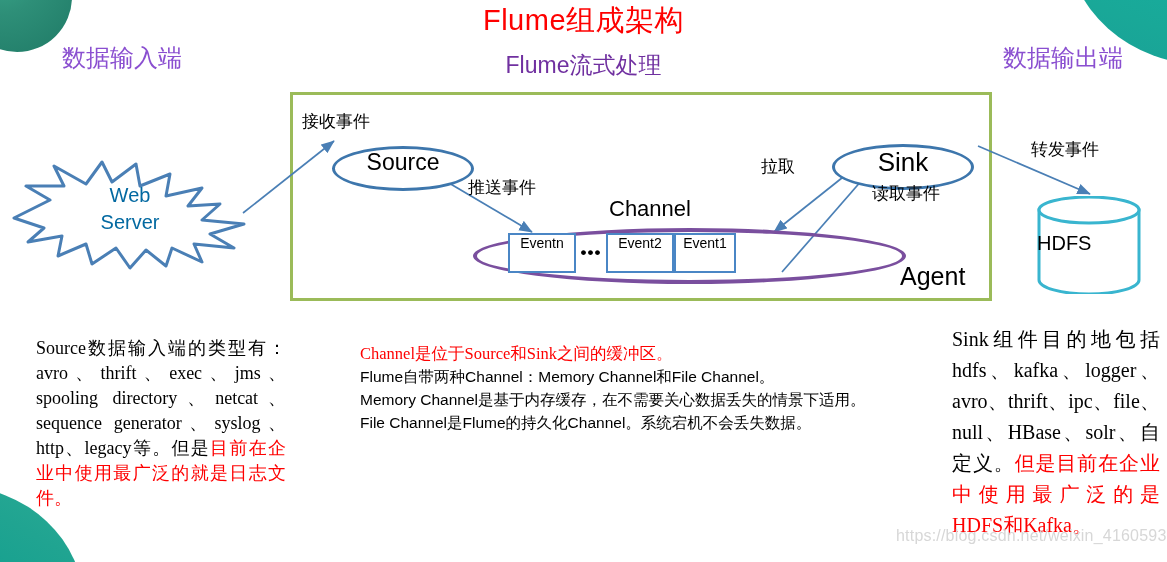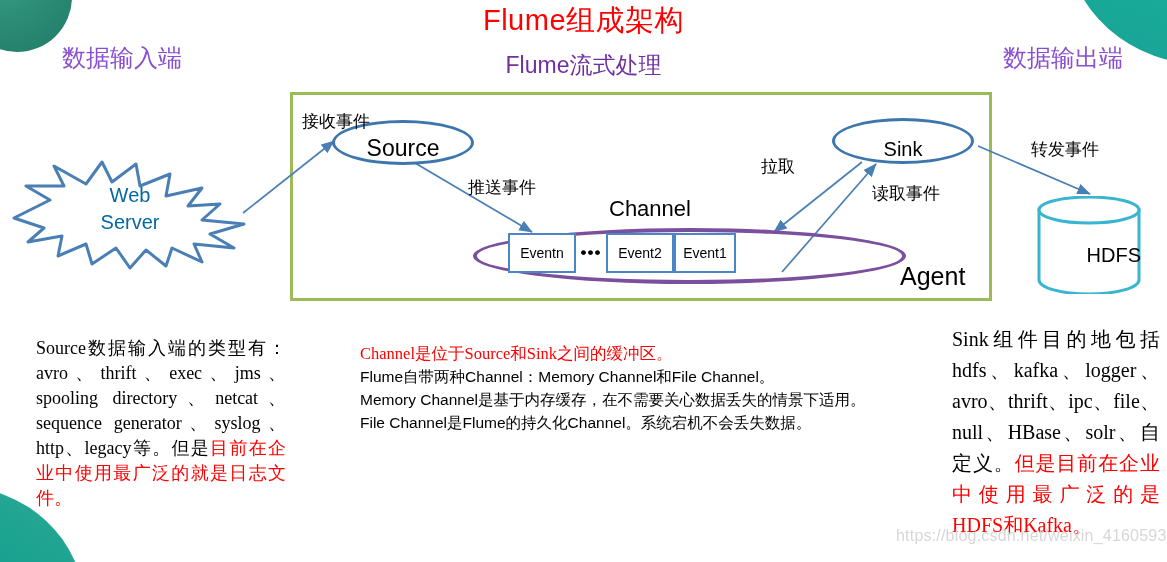--- a/index.html
+++ b/index.html
@@ -100,27 +100,28 @@
   }
 
   
   .ellipse {
     position: absolute;
     border: 3px solid #3d76ac;
     border-radius: 50%;
     box-sizing: border-box;
     background: #ffffff;
     display: flex;
-    align-items: flex-end;
+    align-items: flex-start;
     justify-content: center;
     font-family: "Liberation Sans", sans-serif;
     color: #000000;
+    margin-top: 26px;
   }
   .ellipse.source { left: 332px; top: 120px; width: 142px; height: 45px; font-size: 23px; }
-  .ellipse.sink   { left: 832px; top: 118px; width: 142px; height: 46px; font-size: 20px; }
+  .ellipse.sink   { left: 832px; top: 118px; width: 142px; height: 46px; font-size: 26px; }
 
   
   .channel-label {
     position: absolute;
     left: 609px;
     top: 196px;
     font-family: "Liberation Sans", sans-serif;
     font-size: 22px;
     color: #000000;
   }
@@ -142,21 +143,20 @@
     display: flex;
     align-items: center;
   }
   .event-box {
     width: 68px;
     height: 40px;
     border: 2px solid #4a86c5;
     box-sizing: border-box;
     background: #ffffff;
     display: flex;
-    align-items: center;
     justify-content: center;
     font-family: "Liberation Sans", sans-serif;
     font-size: 14px;
     color: #000000;
   }
   .event-box.wide { width: 62px; }
   .event-dots {
     width: 30px;
     text-align: center;
     font-family: "Liberation Sans", sans-serif;
@@ -183,23 +183,23 @@
     text-align: center;
     font-family: "Liberation Sans", sans-serif;
     font-size: 20px;
     color: #0369a1;
     line-height: 27px;
   }
   .cylinder { position: absolute; left: 1037px; top: 196px; width: 104px; height: 98px; }
   .cyl-label {
     position: absolute;
     left: 1037px;
-    top: 244px;
+    top: 232px;
     width: 104px;
-    text-align: right;
+    text-align: left;
     font-family: "Liberation Sans", sans-serif;
     font-size: 20px;
     color: #000000;
   }
 
   
   .arrows { position: absolute; left: 0; top: 0; width: 1167px; height: 562px; }
 
   
   .arrow-label {

